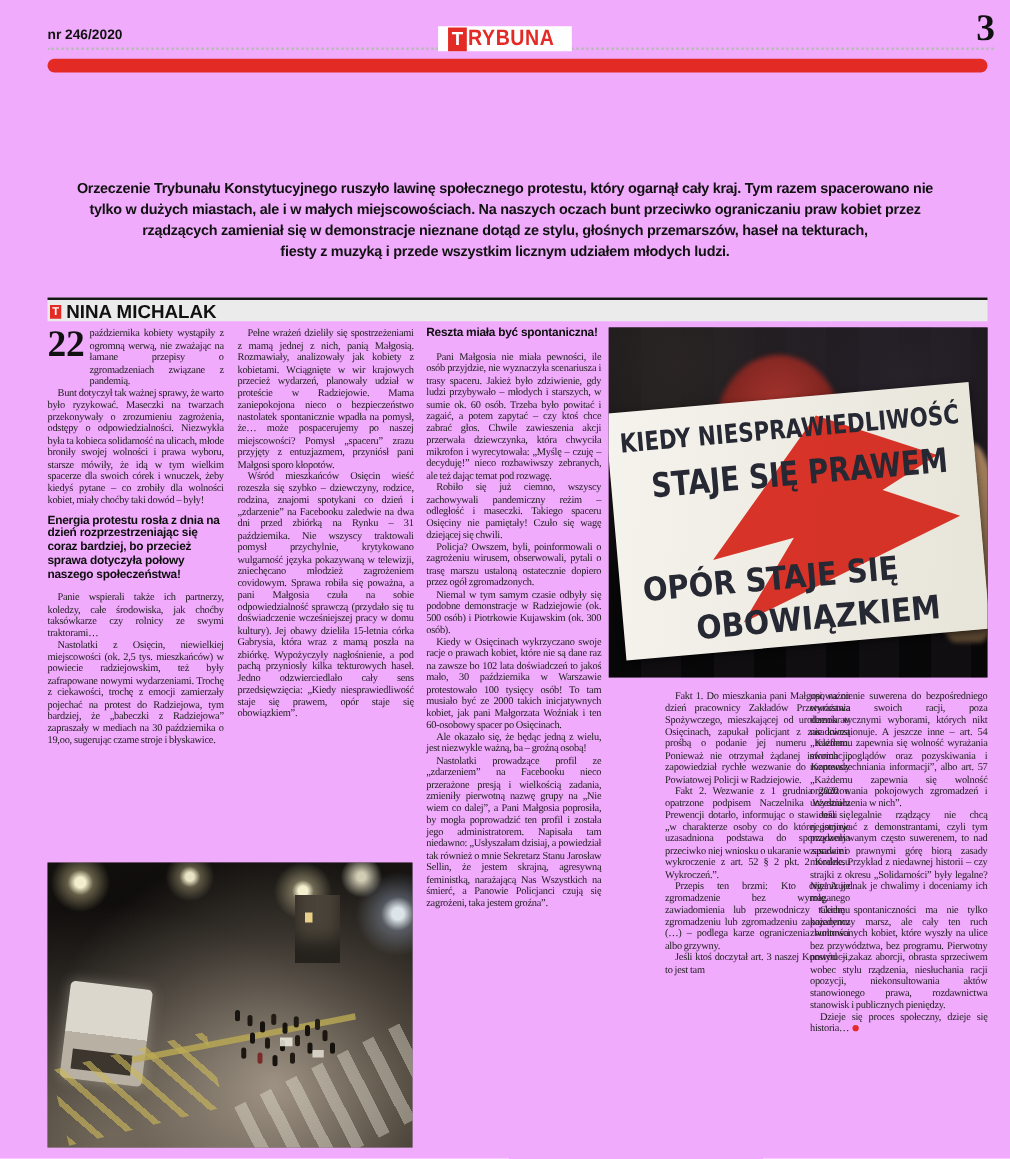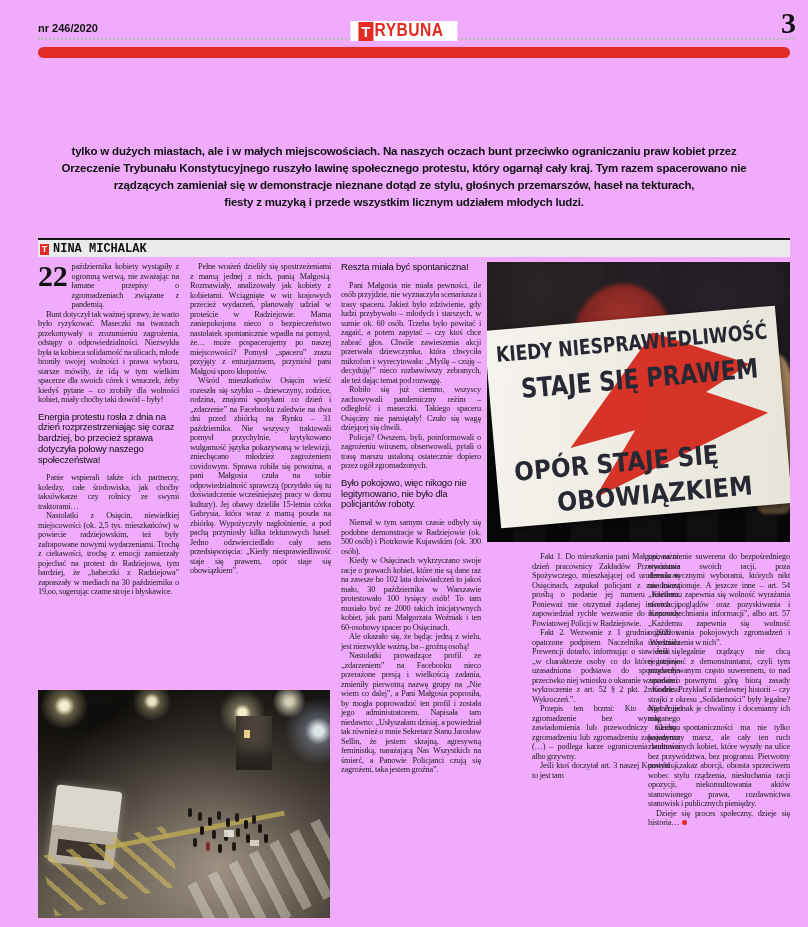--- a/index.html
+++ b/index.html
@@ -21,32 +21,32 @@
   .headline{position:absolute;left:28px;top:63px;width:752px;height:64px;}
   
   .lead{position:absolute;left:34px;top:143px;width:740px;text-align:center;
         font-family:"Liberation Sans",sans-serif;font-weight:bold;font-size:11.5px;
         line-height:17px;letter-spacing:-.2px;color:#111;}
   .byline-bar{position:absolute;left:38px;top:238px;width:752px;height:16px;background:#ebebeb;
               border-top:2px solid #161616;display:flex;align-items:center;gap:4px;padding-top:1px;}
   .byline-t{display:inline-flex;align-items:center;justify-content:center;width:9px;height:11px;
             background:#e42a24;color:#fff;font-family:"Liberation Sans",sans-serif;
             font-weight:bold;font-size:9px;margin-left:2px;}
-  .byline-name{font-family:Liberation Mono, monospace;font-weight:bold;font-size:12px;color:#111;}
+  .byline-name{font-family:Liberation Sans, sans-serif;font-weight:bold;font-size:15px;color:#111;}
   
   .col{position:absolute;top:262px;}
   .c1{left:38px;width:141px;}
   .c2{left:190px;width:141px;}
   .c3{left:341px;width:140px;}
   .c4{left:488px;top:552px;width:148px;margin-left:44px;}
   .c5{left:648px;top:552px;width:142px;}
   .body{margin:0;font-size:8.3px;line-height:9.5px;text-align:justify;
         letter-spacing:-.2px;word-spacing:-.3px;}
   .ind{text-indent:8px;}
-  .subhead{margin:7px 0 8px 0;font-family:"Liberation Sans",sans-serif;font-weight:normal;
+  .subhead{margin:7px 0 8px 0;font-family:"Liberation Sans",sans-serif;font-weight:bold;
            font-size:9.5px;line-height:10.8px;letter-spacing:-.2px;color:#0e0e0e;text-align:left;}
   .dropcap{float:left;font-size:30px;line-height:25px;font-weight:600;margin:1px 4px 14px 0;color:#111;}
   .enddot{display:inline-block;width:5px;height:5px;background:#e42a24;border-radius:50%;margin-left:3px;}
   
   .photo-protest{position:absolute;left:487px;top:262px;width:303px;height:280px;overflow:hidden;
      background:
       radial-gradient(ellipse at 78% 14%, #272129 0%, transparent 55%),
       radial-gradient(ellipse at 18% 10%, #2a2524 0%, transparent 50%),
       repeating-linear-gradient(90deg, rgba(0,0,0,.30) 0 26px, rgba(34,29,36,.22) 26px 58px),
       linear-gradient(#1a171c, #0b0a0c 75%);}
@@ -103,22 +103,22 @@
   <div class="rule-dotted"></div>
   <div class="masthead">
     <span class="t-box">T</span>
     <span class="mast-rest">RYBUNA</span>
   </div>
   <div class="pagenum">3</div>
   <div class="redbar"></div>
 
 
   <div class="lead">
+    <div>Orzeczenie Trybunału Konstytucyjnego ruszyło lawinę społecznego protestu, który ogarnął cały kraj. Tym razem spacerowano nie</div>
     <div>tylko w dużych miastach, ale i w małych miejscowościach. Na naszych oczach bunt przeciwko ograniczaniu praw kobiet przez</div>
-    <div>Orzeczenie Trybunału Konstytucyjnego ruszyło lawinę społecznego protestu, który ogarnął cały kraj. Tym razem spacerowano nie</div>
     <div>rządzących zamieniał się w demonstracje nieznane dotąd ze stylu, głośnych przemarszów, haseł na tekturach,</div>
     <div>fiesty z muzyką i przede wszystkim licznym udziałem młodych ludzi.</div>
   </div>
 
   <div class="byline-bar">
     <span class="byline-t">T</span>
     <span class="byline-name">NINA MICHALAK</span>
   </div>
 
   <div class="col c1">
@@ -132,21 +132,20 @@
   <div class="col c2">
     <p class="body ind">Pełne wrażeń dzieliły się spostrzeżeniami z mamą jednej z nich, panią Małgosią. Rozmawiały, analizowały jak kobiety z kobietami. Wciągnięte w wir krajowych przecież wydarzeń, planowały udział w proteście w Radziejowie. Mama zaniepokojona nieco o bezpieczeństwo nastolatek spontanicznie wpadła na pomysł, że… może pospacerujemy po naszej miejscowości? Pomysł „spaceru” zrazu przyjęty z entuzjazmem, przyniósł pani Małgosi sporo kłopotów.</p>
     <p class="body ind">Wśród mieszkańców Osięcin wieść rozeszła się szybko – dziewczyny, rodzice, rodzina, znajomi spotykani co dzień i „zdarzenie” na Facebooku zaledwie na dwa dni przed zbiórką na Rynku – 31 października. Nie wszyscy traktowali pomysł przychylnie, krytykowano wulgarność języka pokazywaną w telewizji, zniechęcano młodzież zagrożeniem covidowym. Sprawa robiła się poważna, a pani Małgosia czuła na sobie odpowiedzialność sprawczą (przydało się tu doświadczenie wcześniejszej pracy w domu kultury). Jej obawy dzieliła 15-letnia córka Gabrysia, która wraz z mamą poszła na zbiórkę. Wypożyczyły nagłośnienie, a pod pachą przyniosły kilka tekturowych haseł. Jedno odzwierciedlało cały sens przedsięwzięcia: „Kiedy niesprawiedliwość staje się prawem, opór staje się obowiązkiem”.</p>
   </div>
 
   <div class="col c3">
     <h3 class="subhead" style="margin-top:0;">Reszta miała być spontaniczna!</h3>
     <p class="body ind">Pani Małgosia nie miała pewności, ile osób przyjdzie, nie wyznaczyła scenariusza i trasy spaceru. Jakież było zdziwienie, gdy ludzi przybywało – młodych i starszych, w sumie ok. 60 osób. Trzeba było powitać i zagaić, a potem zapytać – czy ktoś chce zabrać głos. Chwile zawieszenia akcji przerwała dziewczynka, która chwyciła mikrofon i wyrecytowała: „Myślę – czuję – decyduję!” nieco rozbawiwszy zebranych, ale też dając temat pod rozwagę.</p>
     <p class="body ind">Robiło się już ciemno, wszyscy zachowywali pandemiczny reżim – odległość i maseczki. Takiego spaceru Osięciny nie pamiętały! Czuło się wagę dziejącej się chwili.</p>
     <p class="body ind">Policja? Owszem, byli, poinformowali o zagrożeniu wirusem, obserwowali, pytali o trasę marszu ustaloną ostatecznie dopiero przez ogół zgromadzonych.</p>
-    <h3 class="subhead">Było pokojowo, więc nikogo nie legitymowano, nie było dla policjantów roboty.</h3>
     <p class="body ind">Niemal w tym samym czasie odbyły się podobne demonstracje w Radziejowie (ok. 500 osób) i Piotrkowie Kujawskim (ok. 300 osób).</p>
     <p class="body ind">Kiedy w Osięcinach wykrzyczano swoje racje o prawach kobiet, które nie są dane raz na zawsze bo 102 lata doświadczeń to jakoś mało, 30 października w Warszawie protestowało 100 tysięcy osób! To tam musiało być ze 2000 takich inicjatywnych kobiet, jak pani Małgorzata Woźniak i ten 60-osobowy spacer po Osięcinach.</p>
     <p class="body ind">Ale okazało się, że będąc jedną z wielu, jest niezwykle ważną, ba – groźną osobą!</p>
     <p class="body ind">Nastolatki prowadzące profil ze „zdarzeniem” na Facebooku nieco przerażone presją i wielkością zadania, zmieniły pierwotną nazwę grupy na „Nie wiem co dalej”, a Pani Małgosia poprosiła, by mogła poprowadzić ten profil i została jego administratorem. Napisała tam niedawno: „Usłyszałam dzisiaj, a powiedział tak również o mnie Sekretarz Stanu Jarosław Sellin, że jestem skrajną, agresywną feministką, narażającą Nas Wszystkich na śmierć, a Panowie Policjanci czują się zagrożeni, taka jestem groźna”.</p>
   </div>
 
   <div class="photo-protest">
     <div class="jacket"></div>
     <div class="hand"></div>
     <div class="blond"></div>

